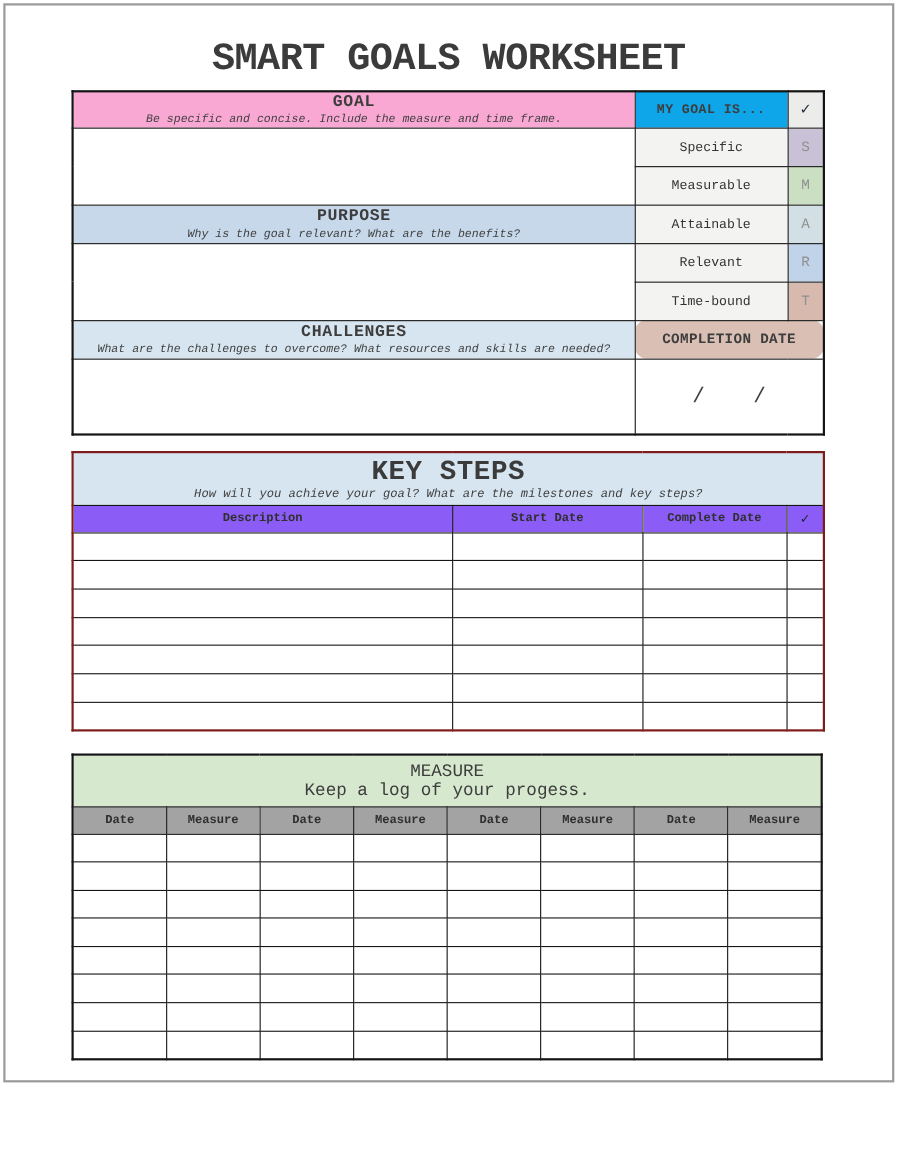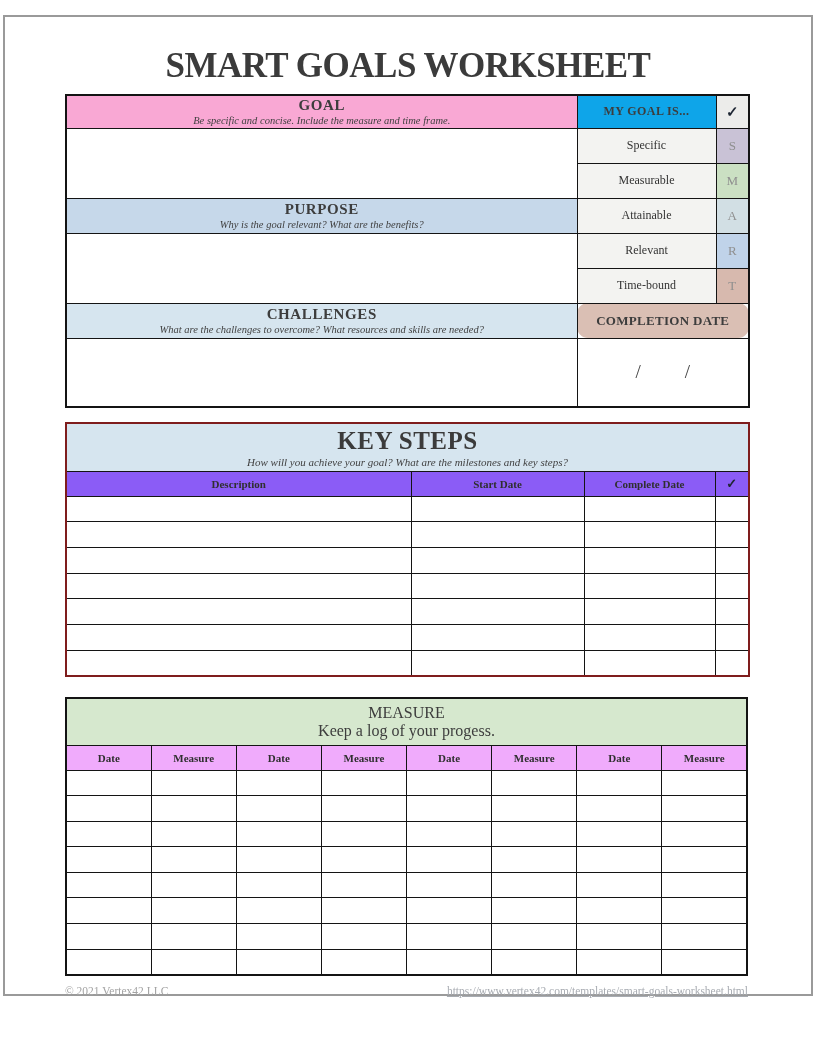--- a/index.html
+++ b/index.html
@@ -1,19 +1,19 @@
 <!DOCTYPE html>
 <html><head>
 <meta charset="utf-8">
 <style>
   * { margin:0; padding:0; box-sizing:border-box; }
   html,body { background:#fff; }
   .page {
-    position:relative; width:816px; height:987px; margin:12px auto;
-    background:#ffffff; font-family:Liberation Serif, serif; color:#3d3d3d;
+    position:relative; width:816px; height:987px; margin:0 auto;
+    background:#ffffff; font-family:Liberation Mono, monospace; color:#3d3d3d;
     overflow:hidden;
   }
   .page-border { position:absolute; inset:3px; border:2px solid #9a9a9a; pointer-events:none; }
 
   .main-title {
     position:absolute; top:34px; left:0; width:100%;
     text-align:center; font-size:35px; font-weight:bold; color:#3b3b3b;
     letter-spacing:-0.5px;
   }
 
@@ -43,21 +43,21 @@
   .t2 table { width:683px; border:2px solid #7f1d1d; }
   .big-head { background:#d6e5ef; }
   .big-head .big-title { font-weight:bold; font-size:25px; letter-spacing:0.5px; line-height:1.15; color:#3b3b3b; }
   .big-head .sec-sub { font-style:italic; font-size:11px; color:#3f3f3f; }
   .col-head { background:#8b5cf6; font-weight:bold; font-size:11px; color:#2f2f2f; }
   .col-head.check-col { font-size:13px; color:#1e2633; }
 
   .t3 { position:absolute; top:685px; left:65px; width:683px; }
   .t3 table { width:683px; border:2px solid #141414; }
   .measure-head { background:#d6e8ce; }
-  .measure-col  { background:#f0abfc; font-weight:bold; font-size:11px; color:#2f2f2f; }
+  .measure-col  { background:#a3a3a3; font-weight:bold; font-size:11px; color:#2f2f2f; }
 
   .footer {
     position:absolute; top:973px; left:65px; width:683px;
     display:flex; justify-content:space-between; align-items:baseline;
     font-size:11.5px;
   }
   .copyright { color:#a3a3a3; }
   .footer-link { color:#a7abb1; text-decoration:underline; }
 </style>
 </head>
@@ -303,17 +303,13 @@
             <td></td>
             <td></td>
             <td></td>
             <td></td>
             <td></td>
           </tr>
     </tbody>
       </table>
   </div>
 
-  <div class="footer">
-    <span class="copyright">© 2021 Vertex42 LLC</span>
-    <a class="footer-link" href="#">https://www.vertex42.com/templates/smart-goals-worksheet.html</a>
-  </div>
 </div>
 
 </body></html>

